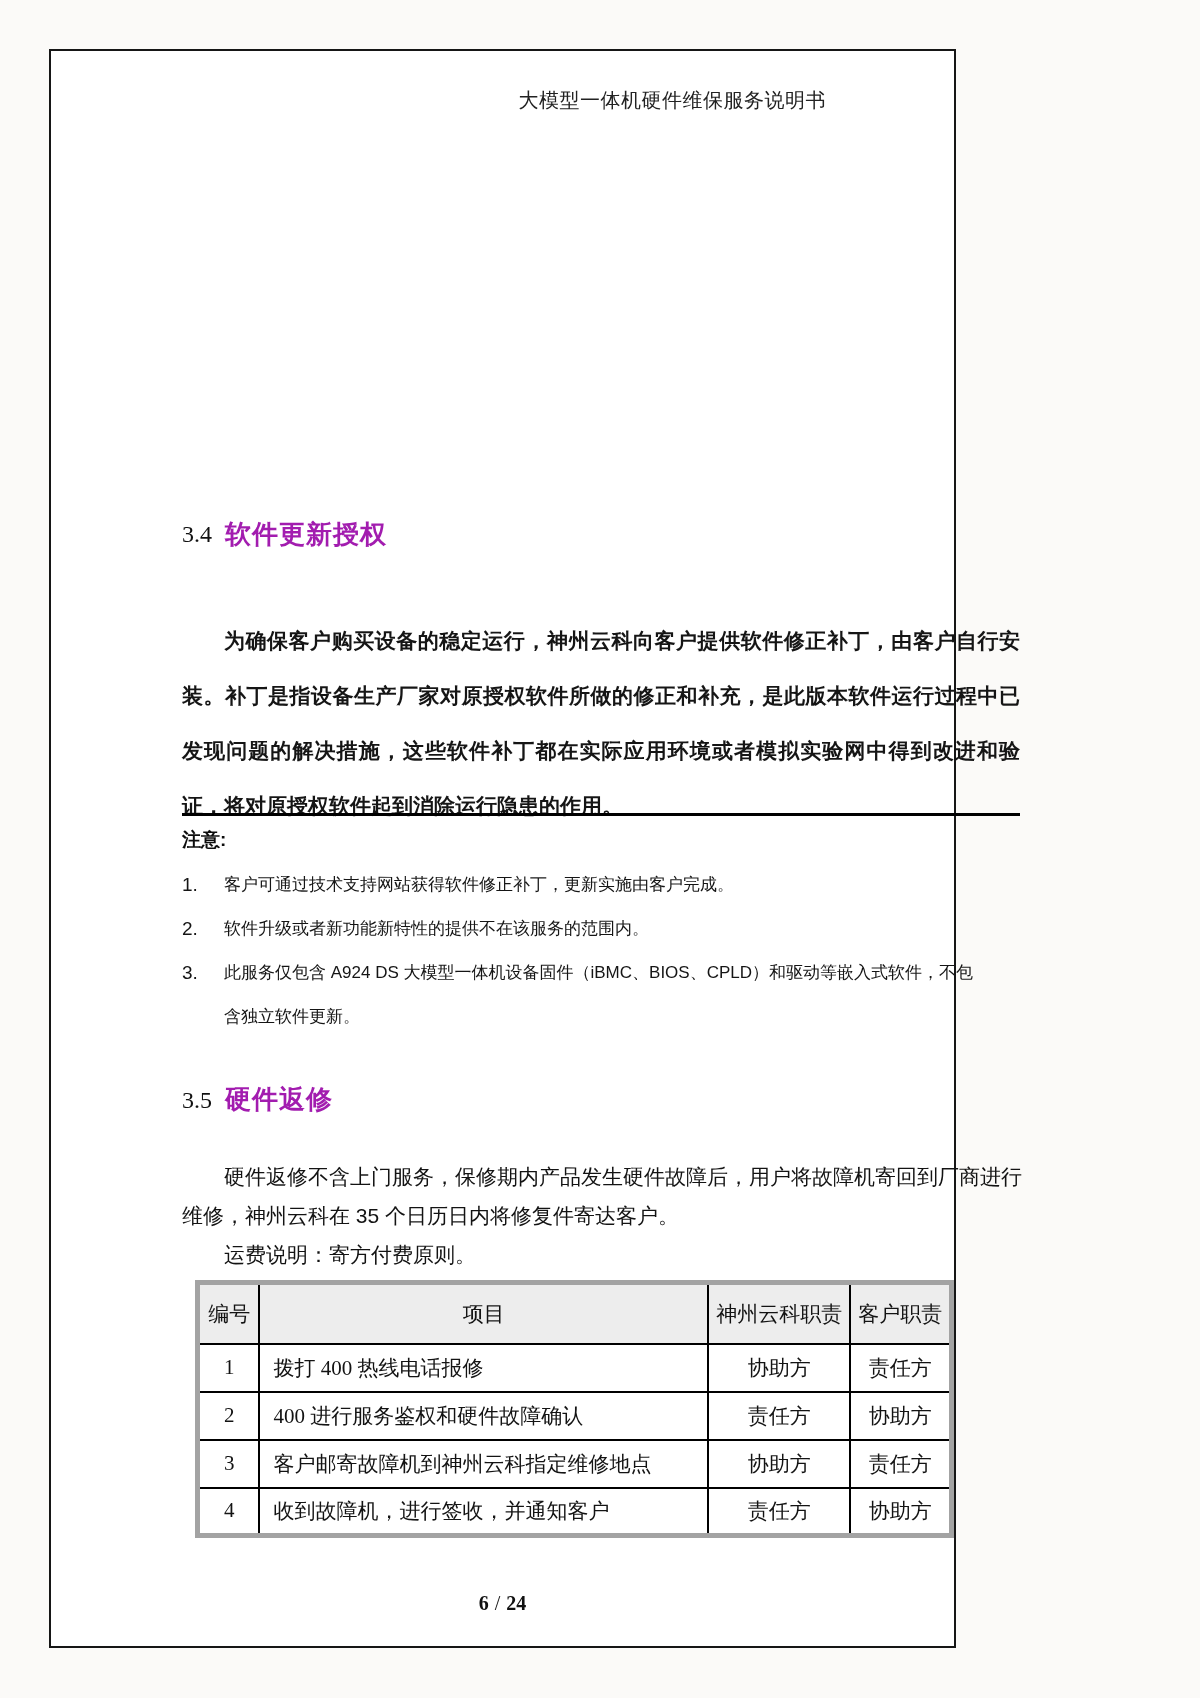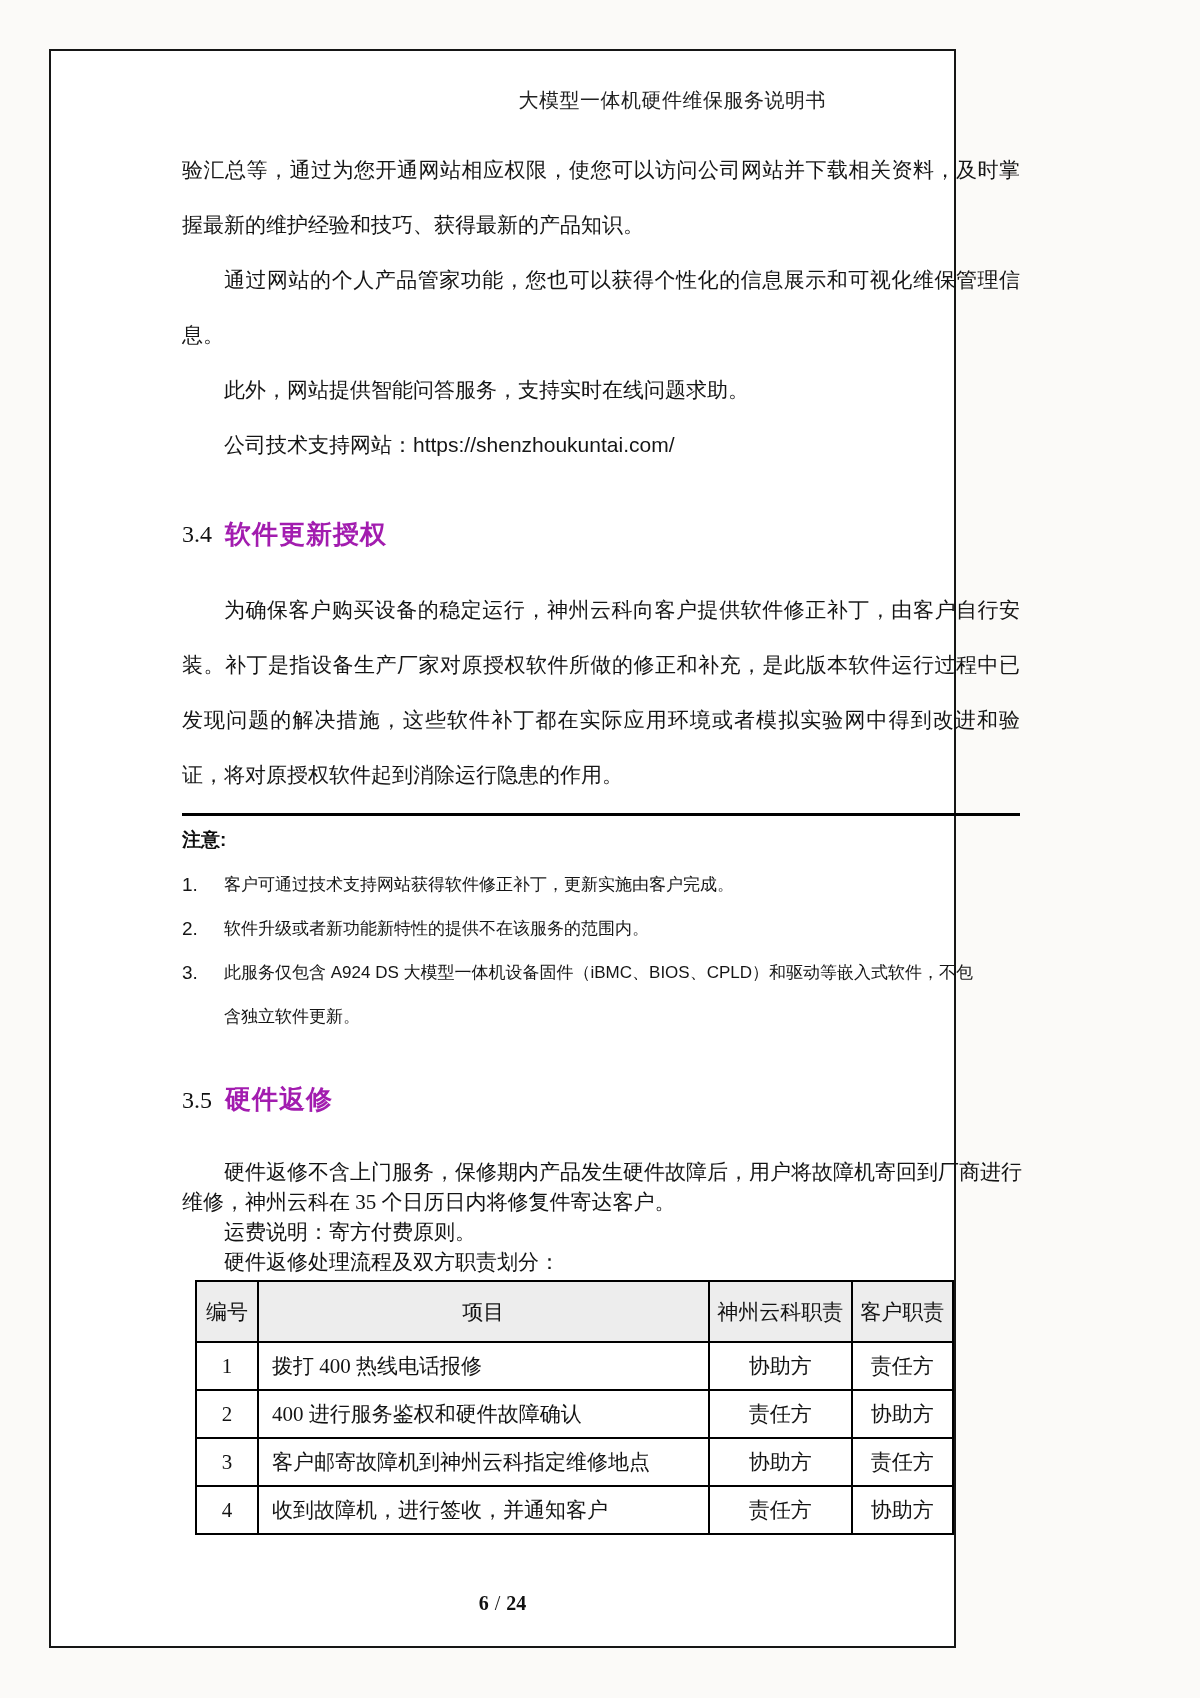--- a/index.html
+++ b/index.html
@@ -46,21 +46,21 @@
     font-family: "Liberation Serif", "DejaVu Serif", serif;
     font-size: 24px; color: #111;
   }
   .section-title {
     font-family: Liberation Serif, serif;
     font-weight: bold; font-size: 26px; color: #a21caf;
     letter-spacing: 1px;
   }
   .h34 { top: 466px; align-items: center; }
   .h35 { top: 1031px; }
-  .para-34 { top: 531px; }
+  .para-34 { top: 562px; font-weight: bold; }
   .notice-rule {
     position: absolute; left: 131px; top: 762px;
     width: 838px; height: 3px; background: #000;
   }
   .notice-label {
     position: absolute; left: 131px; top: 776px;
     font-weight: bold; font-size: 19px; line-height: 26px; color: #0d0d0d;
   }
   .notice-list { position: absolute; left: 131px; top: 812px; width: 838px; }
   .nt-item { display: flex; align-items: flex-start; }
@@ -69,31 +69,31 @@
     font-size: 19px; line-height: 44px; color: #151515;
   }
   .nt-text {
     flex: 1 1 auto;
     font-size: 17px; line-height: 44px; color: #151515;
     max-width: 760px;
   }
   
   .serif-body {
     position: absolute; left: 131px; top: 1106px; width: 840px;
-    font-family: Liberation Serif, serif;
-    font-size: 21px; line-height: 30px; text-align: justify; color: #131313;
+    font-family: Liberation Sans, sans-serif;
+    font-size: 21px; line-height: 39px; text-align: justify; color: #131313;
   }
   .serif-body p.plain { text-align: left; }
   
   .resp-table {
     position: absolute; left: 144px; top: 1229px;
     border-collapse: collapse;
     font-family: "Liberation Serif", "DejaVu Serif", serif;
     font-size: 21px; color: #131313;
-    border: 1px solid #a3a3a3;
+    border: 5px solid #a3a3a3;
   }
   .resp-table th, .resp-table td {
     border: 2px solid #000;
     vertical-align: middle;
     padding: 0 6px;
   }
   .resp-table th { background: #ededed; height: 61px; font-weight: normal; text-align: center; }
   .resp-table td { height: 48px; text-align: center; }
   .resp-table td.item-cell { text-align: left; padding-left: 13px; }
   .col-no   { width: 65px; }
@@ -108,26 +108,20 @@
   }
   .page-footer .sep { font-weight: normal; padding: 0 6px; }
 </style>
 </head>
 <body>
 
 <div class="page">
 
   <div class="doc-header">大模型一体机硬件维保服务说明书</div>
 
-  <div class="col sans-body block-top">
-    <p>验汇总等，通过为您开通网站相应权限，使您可以访问公司网站并下载相关资料，及时掌握最新的维护经验和技巧、获得最新的产品知识。</p>
-    <p class="indent2">通过网站的个人产品管家功能，您也可以获得个性化的信息展示和可视化维保管理信息。</p>
-    <p class="indent2">此外，网站提供智能问答服务，支持实时在线问题求助。</p>
-    <p class="indent2 support-line"><span>公司技术支持网站：</span><span>https://shenzhoukuntai.com/</span></p>
-  </div>
 
   <div class="section-heading h34">
     <span class="section-num">3.4</span>
     <span class="section-title">软件更新授权</span>
   </div>
 
   <div class="col sans-body para-34" style="position:absolute;">
     <p class="indent2">为确保客户购买设备的稳定运行，神州云科向客户提供软件修正补丁，由客户自行安装。补丁是指设备生产厂家对原授权软件所做的修正和补充，是此版本软件运行过程中已发现问题的解决措施，这些软件补丁都在实际应用环境或者模拟实验网中得到改进和验证，将对原授权软件起到消除运行隐患的作用。</p>
   </div>
 

